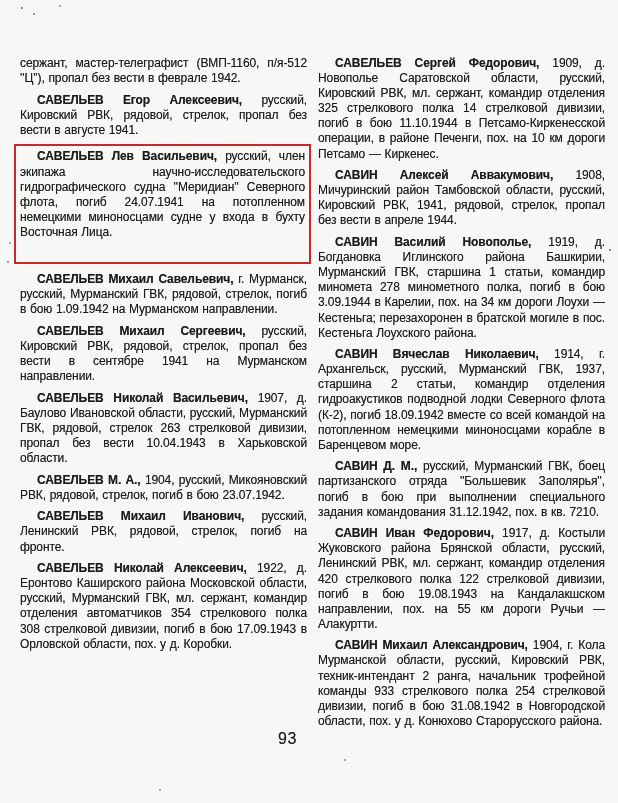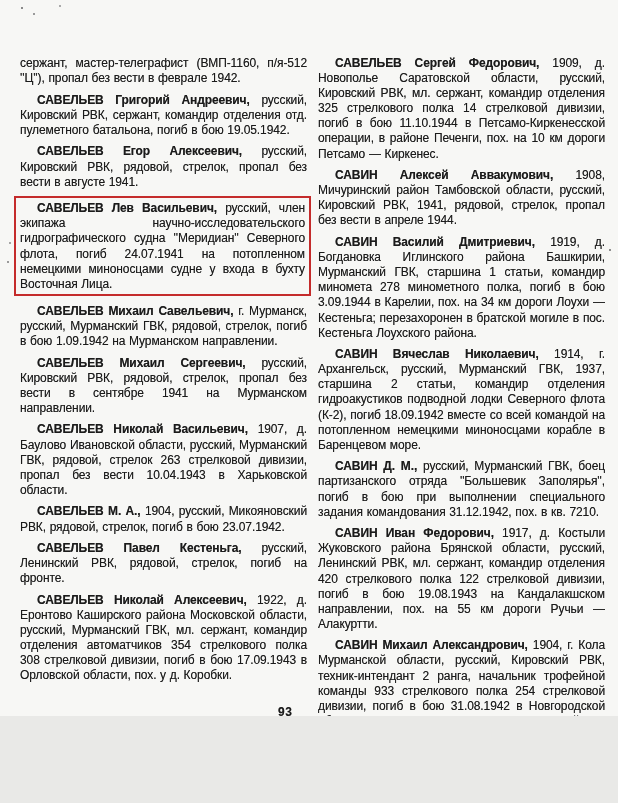--- a/index.html
+++ b/index.html
@@ -3,21 +3,21 @@
 <meta charset="utf-8">
 <style>
   html, body {
     margin: 0;
     padding: 0;
     background: #e9e9e7;
   }
   .page {
     position: relative;
     width: 618px;
-    height: 716px;
+    height: 803px;
     margin: 0 auto;
     background-color: #f7f7f5;
     overflow: hidden;
     font-family: "Liberation Sans", sans-serif;
     color: #1b1b1b;
     
     background-image:
       radial-gradient(circle 1.2px at 22px 8px,  #8a8a8a 0 1.2px, transparent 1.3px),
       radial-gradient(circle 1px   at 34px 14px, #9a9a9a 0 1px,   transparent 1.1px),
       radial-gradient(circle 1px   at 60px 6px,  #aaaaaa 0 1px,   transparent 1.1px),
@@ -44,57 +44,56 @@
     text-align: justify;
     text-indent: 17px;
     letter-spacing: -0.1px;
     word-spacing: 0.5px;
     text-shadow: 0 0 0.4px rgba(20,20,20,0.55);
   }
   p.entry.continuation { text-indent: 0; }
   p.entry .entry-name { font-weight: bold; margin-top: 40px; }
   p.entry.highlighted {
     border: 2px solid var(--hl, #c42b2b);
-    padding: 3px 4px 2px 4px;
+    padding: 3px 4px 22px 4px;
     margin-left: -6px;
     margin-right: -4px;
     margin-top: 2px;
     margin-bottom: 8px;
   }
   .page-number {
     position: absolute;
     left: 278px;
-    top: 705px;
-    font-size: 12px;
-    font-weight: bold;
+    top: 730px;
+    font-size: 16px;
+    font-weight: normal;
     letter-spacing: 0.5px;
     text-shadow: 0 0 0.4px rgba(20,20,20,0.55);
   }
 </style>
 </head>
 <body>
 
 <div class="page" style="--hl: #c42b2b;">
   <div class="columns">
     <div class="col" id="col-left">
         <p class="entry continuation">сержант, мастер-телеграфист (ВМП-1160, п/я-512 ''Ц''), пропал без вести в феврале 1942.</p>
-        <p class="entry"><span class="entry-name">САВЕЛЬЕВ Григорий Андреевич,</span> русский, Кировский РВК, сержант, командир отделения отд. пулеметного батальона, погиб в бою 19.05.1942.</p>
         <p class="entry"><span class="entry-name">САВЕЛЬЕВ Егор Алексеевич,</span> русский, Кировский РВК, рядовой, стрелок, пропал без вести в августе 1941.</p>
         <p class="entry highlighted"><span class="entry-name">САВЕЛЬЕВ Лев Васильевич,</span> русский, член экипажа научно-исследовательского гидрографического судна ''Меридиан'' Северного флота, погиб 24.07.1941 на потопленном немецкими миноносцами судне у входа в бухту Восточная Лица.</p>
         <p class="entry"><span class="entry-name">САВЕЛЬЕВ Михаил Савельевич,</span> г. Мурманск, русский, Мурманский ГВК, рядовой, стрелок, погиб в бою 1.09.1942 на Мурманском направлении.</p>
         <p class="entry"><span class="entry-name">САВЕЛЬЕВ Михаил Сергеевич,</span> русский, Кировский РВК, рядовой, стрелок, пропал без вести в сентябре 1941 на Мурманском направлении.</p>
         <p class="entry"><span class="entry-name">САВЕЛЬЕВ Николай Васильевич,</span> 1907, д. Баулово Ивановской области, русский, Мурманский ГВК, рядовой, стрелок 263 стрелковой дивизии, пропал без вести 10.04.1943 в Харьковской области.</p>
         <p class="entry"><span class="entry-name">САВЕЛЬЕВ М. А.,</span> 1904, русский, Микояновский РВК, рядовой, стрелок, погиб в бою 23.07.1942.</p>
-        <p class="entry"><span class="entry-name">САВЕЛЬЕВ Павел Кестеньга,</span> русский, Ленинский РВК, рядовой, стрелок, погиб на фронте.</p>
+        <p class="entry"><span class="entry-name">САВЕЛЬЕВ Михаил Иванович,</span> русский, Ленинский РВК, рядовой, стрелок, погиб на фронте.</p>
         <p class="entry"><span class="entry-name">САВЕЛЬЕВ Николай Алексеевич,</span> 1922, д. Еронтово Каширского района Московской области, русский, Мурманский ГВК, мл. сержант, командир отделения автоматчиков 354 стрелкового полка 308 стрелковой дивизии, погиб в бою 17.09.1943 в Орловской области, пох. у д. Коробки.</p>
       </div>
     <div class="col" id="col-right">
         <p class="entry"><span class="entry-name">САВЕЛЬЕВ Сергей Федорович,</span> 1909, д. Новополье Саратовской области, русский, Кировский РВК, мл. сержант, командир отделения 325 стрелкового полка 14 стрелковой дивизии, погиб в бою 11.10.1944 в Петсамо-Киркенесской операции, в районе Печенги, пох. на 10 км дороги Петсамо — Киркенес.</p>
         <p class="entry"><span class="entry-name">САВИН Алексей Аввакумович,</span> 1908, Мичуринский район Тамбовской области, русский, Кировский РВК, 1941, рядовой, стрелок, пропал без вести в апреле 1944.</p>
-        <p class="entry"><span class="entry-name">САВИН Василий Дмитриевич,</span> 1919, д. Богдановка Иглинского района Башкирии, Мурманский ГВК, старшина 1 статьи, командир миномета 278 минометного полка, погиб в бою 3.09.1944 в Карелии, пох. на 34 км дороги Лоухи — Кестеньга; перезахоронен в братской могиле в пос. Кестеньга Лоухского района.</p>
+        <p class="entry"><span class="entry-name">САВИН Василий Новополье,</span> 1919, д. Богдановка Иглинского района Башкирии, Мурманский ГВК, старшина 1 статьи, командир миномета 278 минометного полка, погиб в бою 3.09.1944 в Карелии, пох. на 34 км дороги Лоухи — Кестеньга; перезахоронен в братской могиле в пос. Кестеньга Лоухского района.</p>
         <p class="entry"><span class="entry-name">САВИН Вячеслав Николаевич,</span> 1914, г. Архангельск, русский, Мурманский ГВК, 1937, старшина 2 статьи, командир отделения гидроакустиков подводной лодки Северного флота (К-2), погиб 18.09.1942 вместе со всей командой на потопленном немецкими миноносцами корабле в Баренцевом море.</p>
         <p class="entry"><span class="entry-name">САВИН Д. М.,</span> русский, Мурманский ГВК, боец партизанского отряда ''Большевик Заполярья'', погиб в бою при выполнении специального задания командования 31.12.1942, пох. в кв. 7210.</p>
         <p class="entry"><span class="entry-name">САВИН Иван Федорович,</span> 1917, д. Костыли Жуковского района Брянской области, русский, Ленинский РВК, мл. сержант, командир отделения 420 стрелкового полка 122 стрелковой дивизии, погиб в бою 19.08.1943 на Кандалакшском направлении, пох. на 55 км дороги Ручьи — Алакуртти.</p>
         <p class="entry"><span class="entry-name">САВИН Михаил Александрович,</span> 1904, г. Кола Мурманской области, русский, Кировский РВК, техник-интендант 2 ранга, начальник трофейной команды 933 стрелкового полка 254 стрелковой дивизии, погиб в бою 31.08.1942 в Новгородской области, пох. у д. Конюхово Старорусского района.</p>
       </div>
   </div>
   <div class="page-number">93</div>
 </div>
 
 </body></html>

